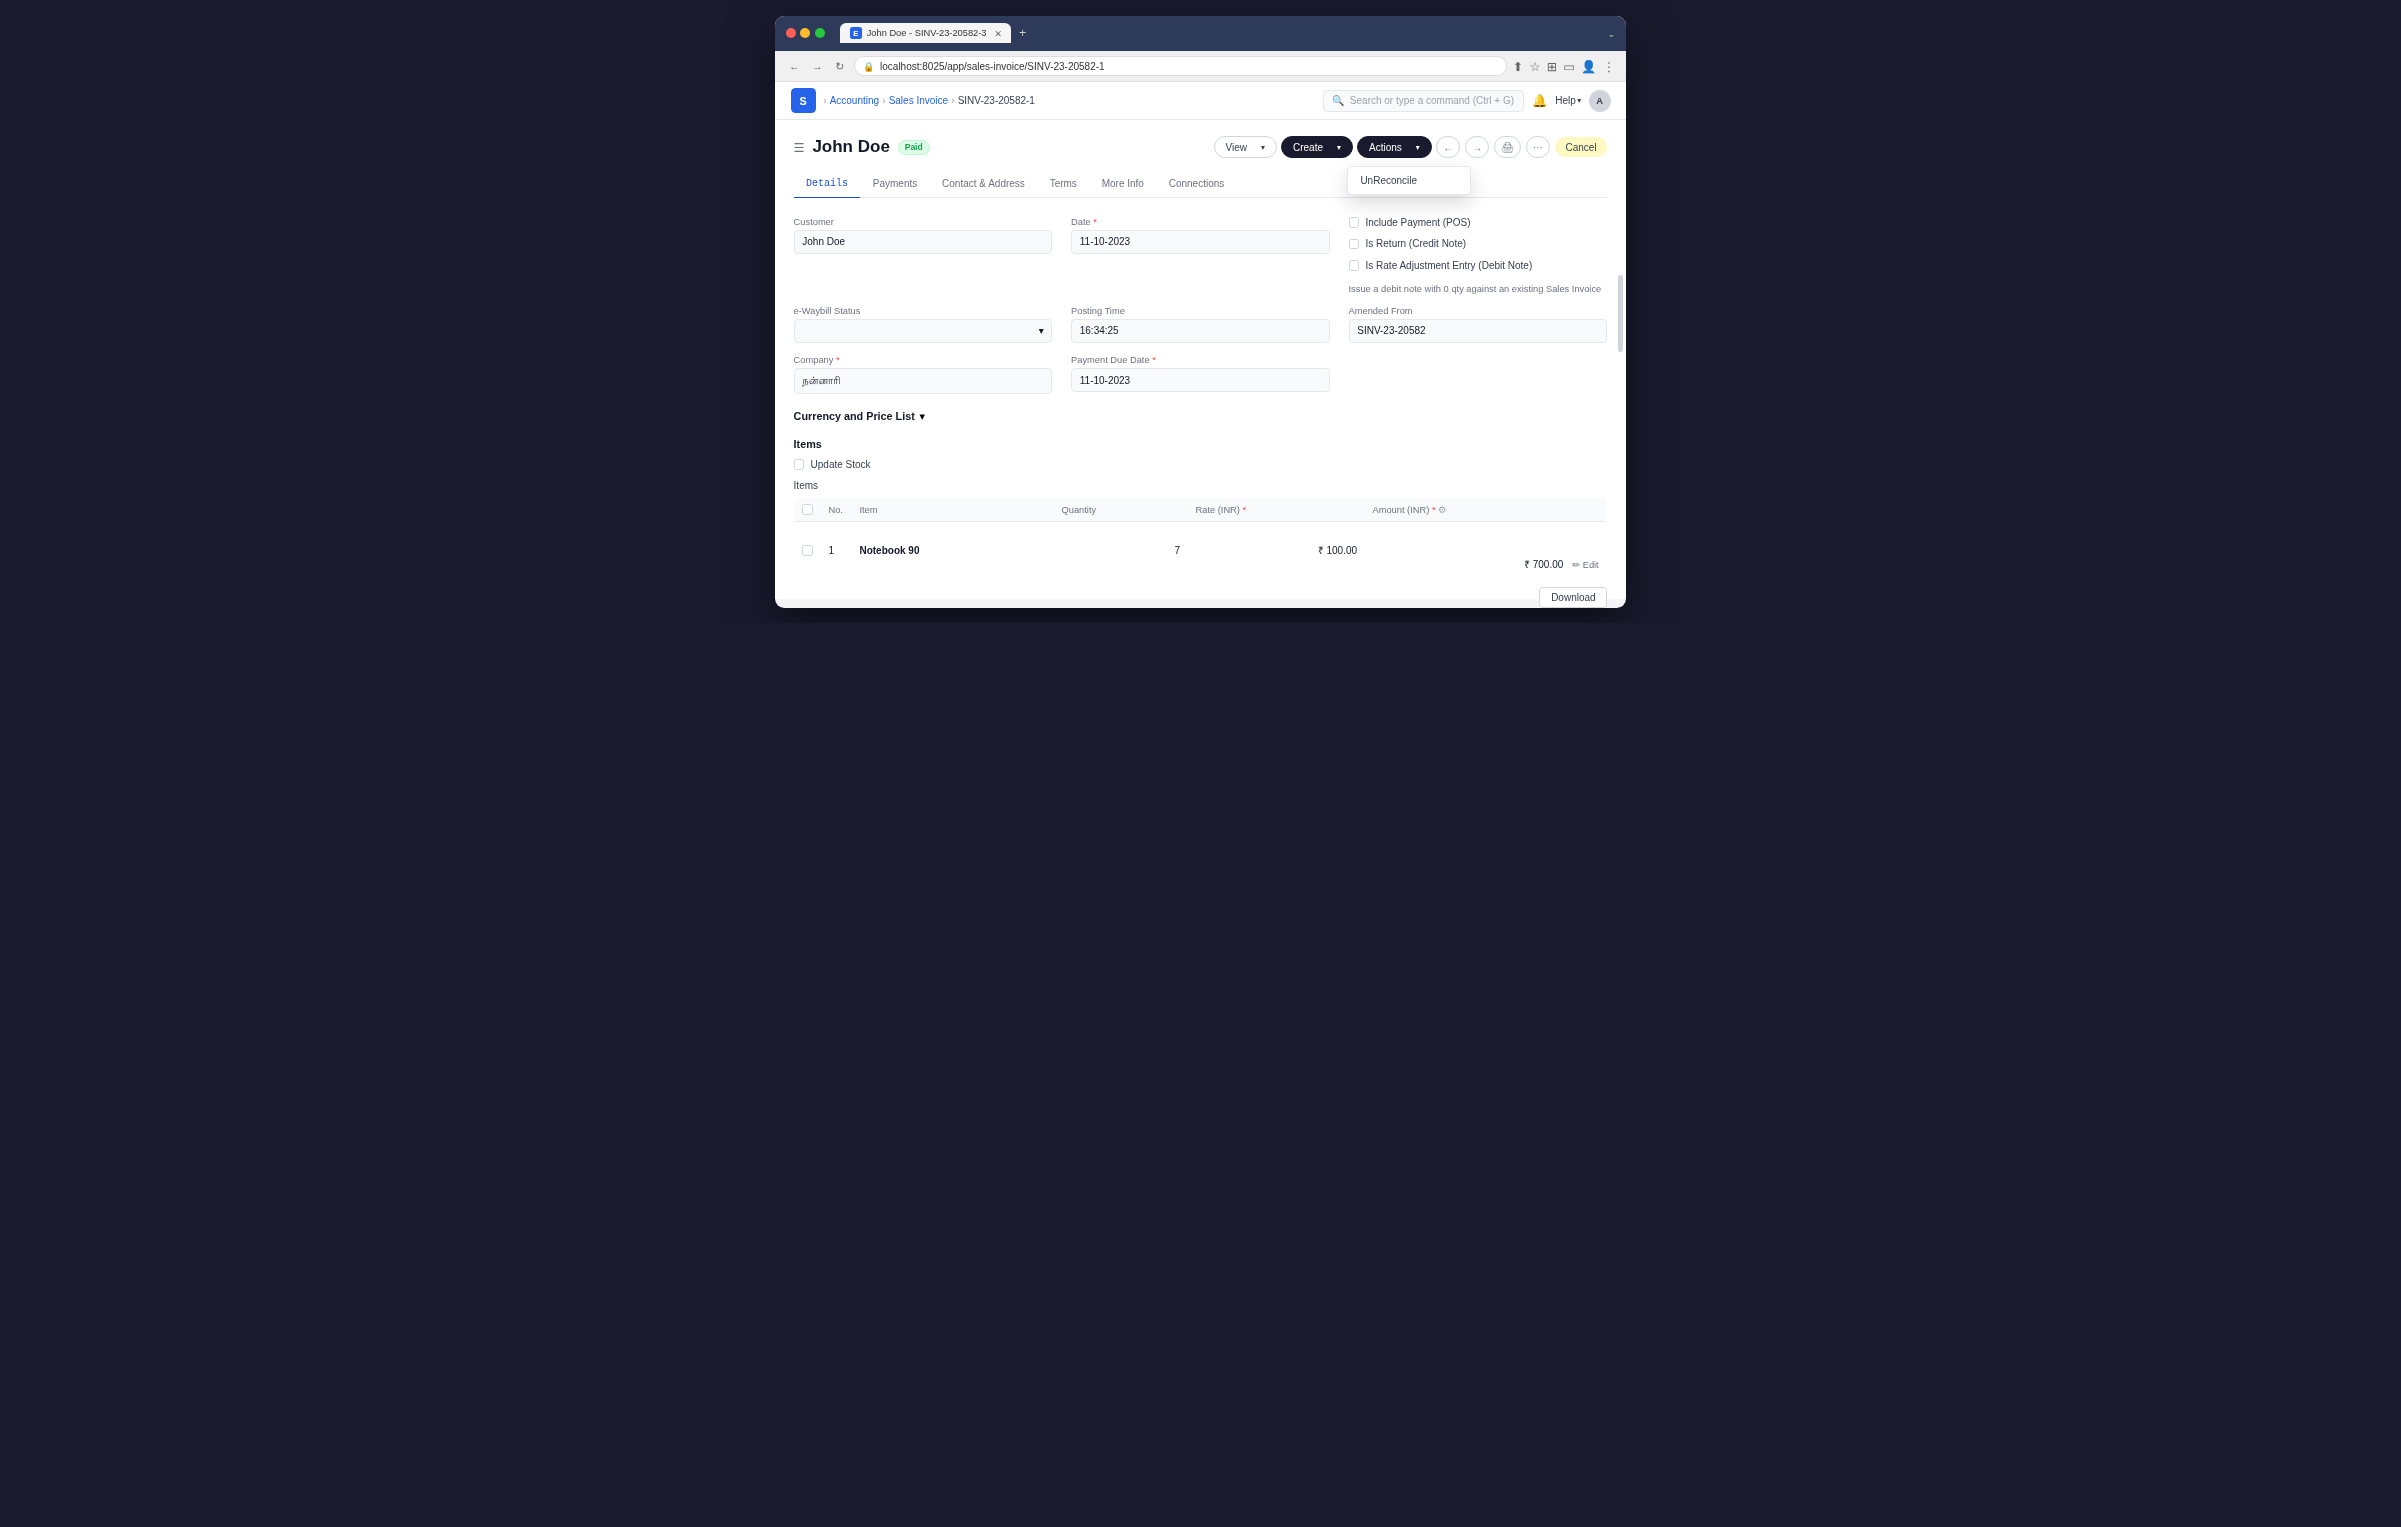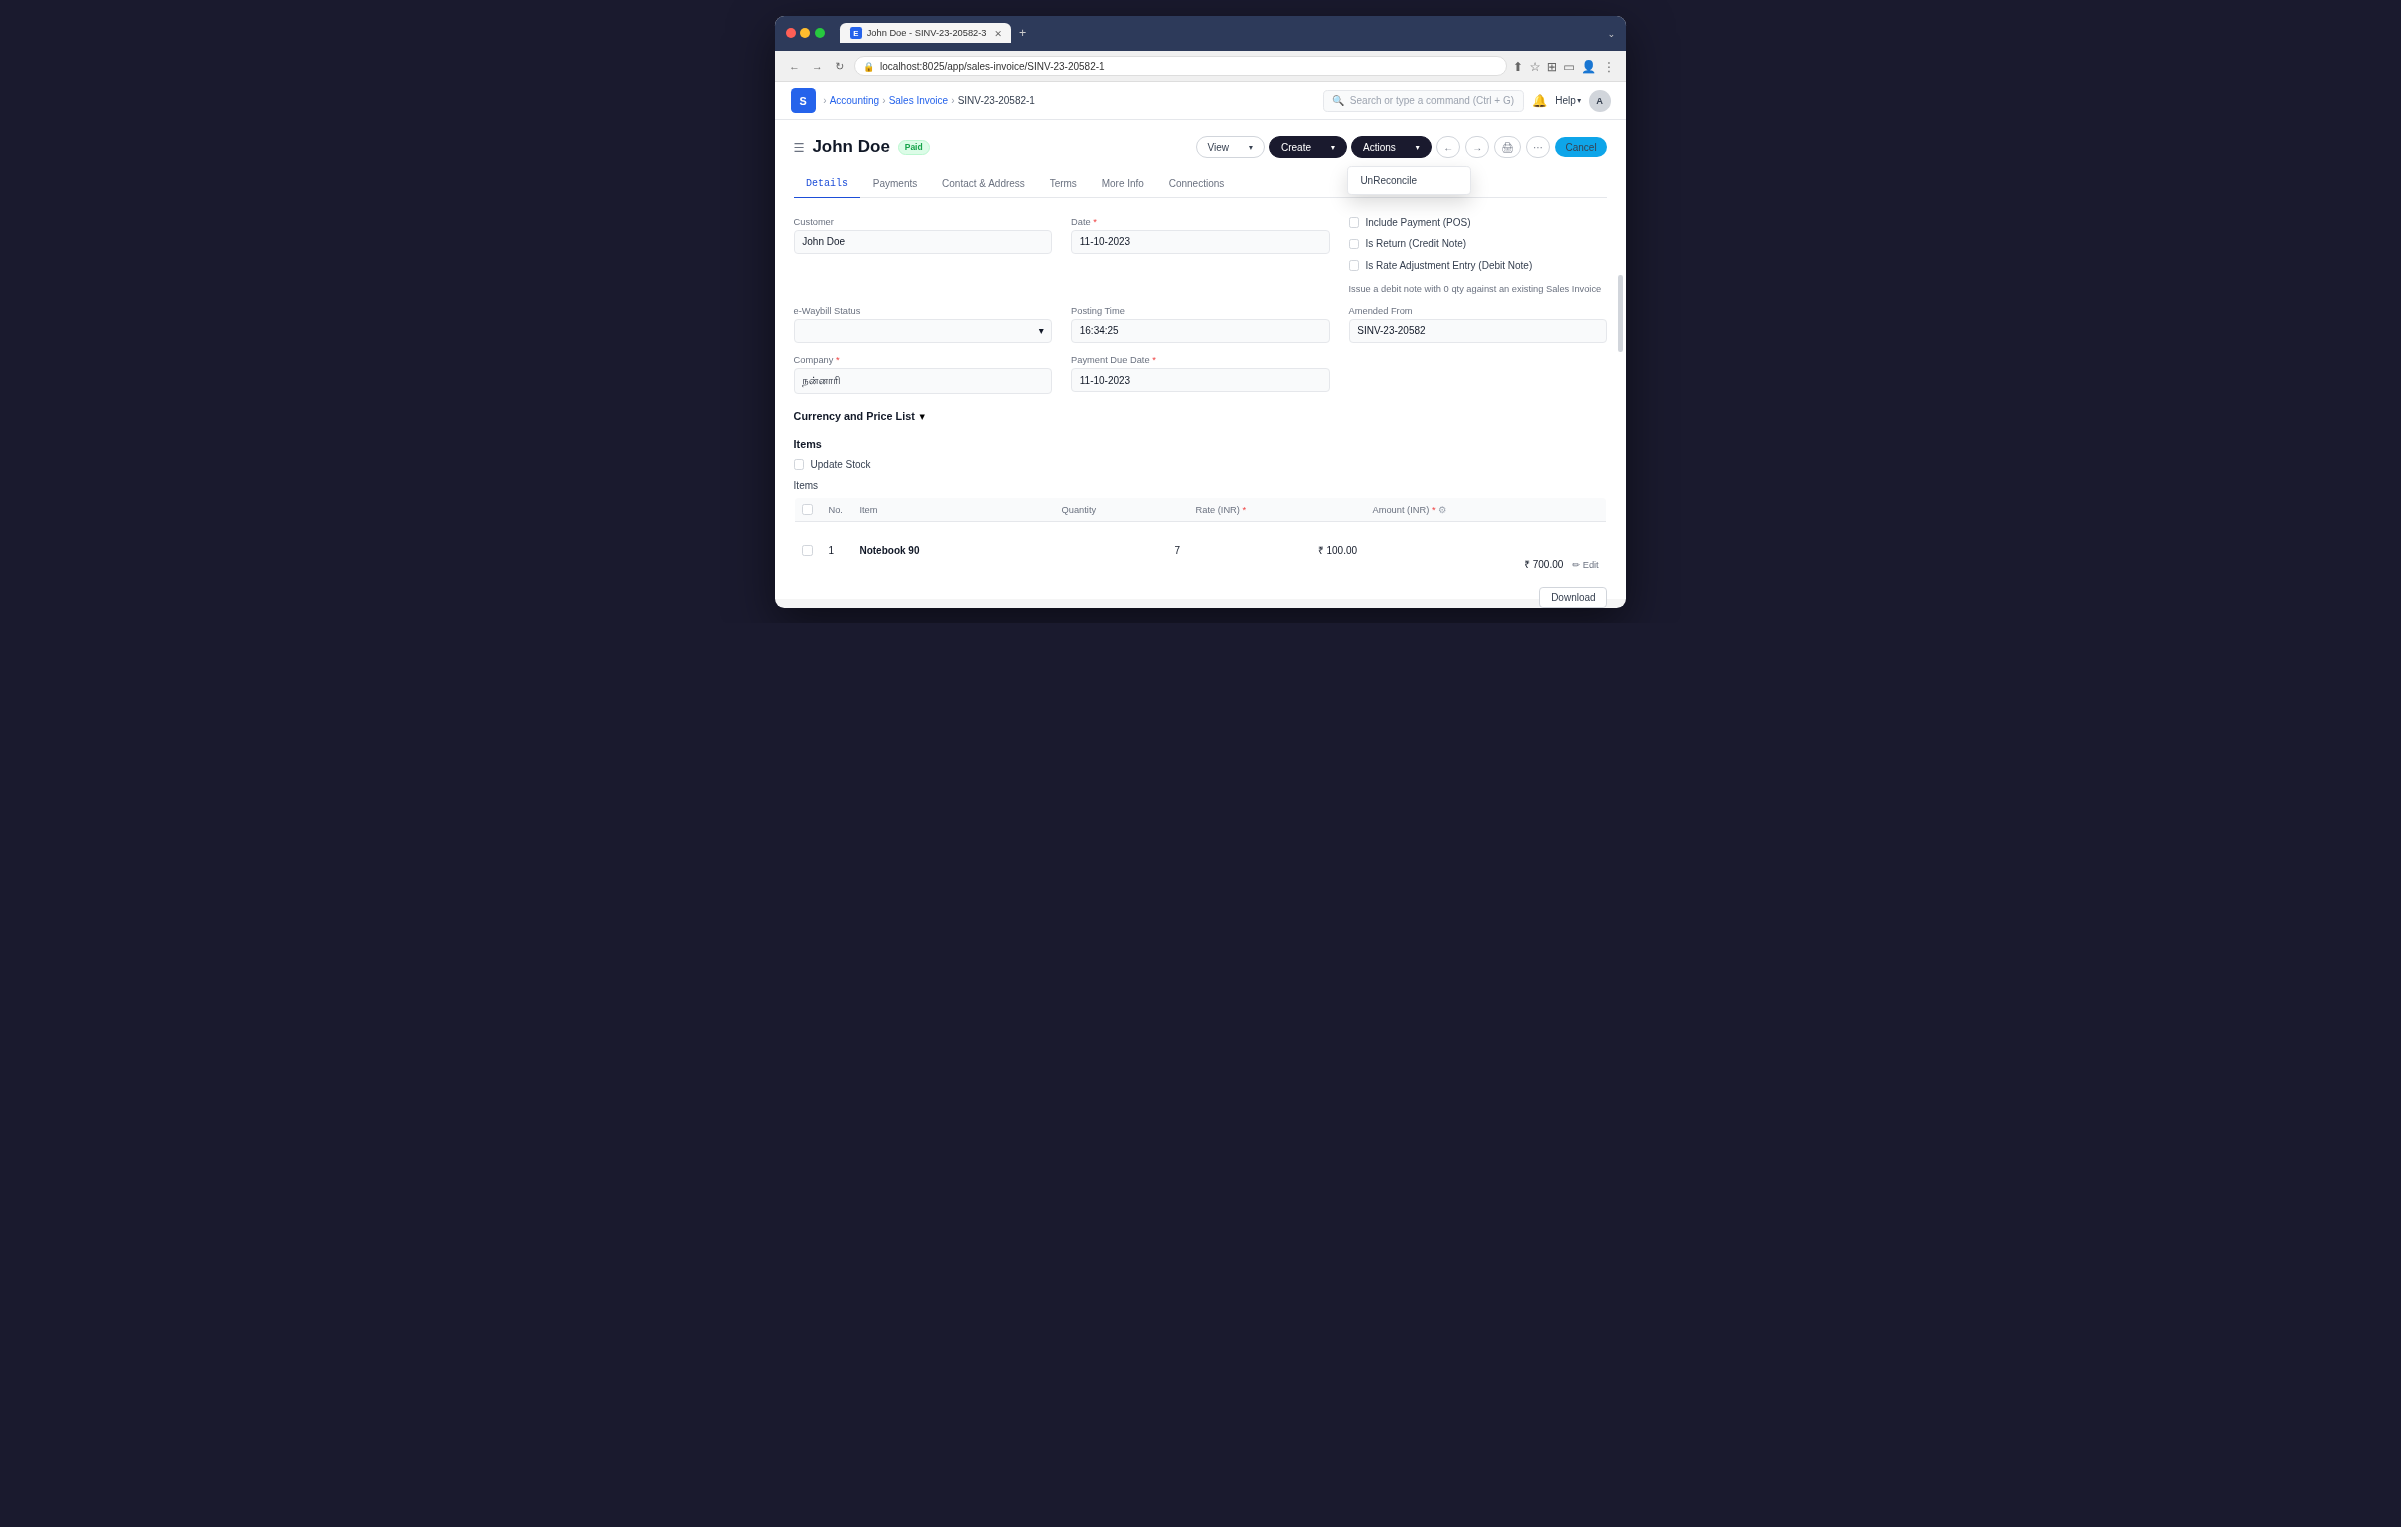--- a/index.html
+++ b/index.html
@@ -263,21 +263,21 @@
     }
 
     .btn {
       padding: 4.6px 10.8px;
       border-radius: 11px;
       font-size: 10px;
       cursor: pointer;
       border: 0.8px solid transparent;
       display: flex;
       align-items: center;
-      gap: 20px;
+      gap: 14px;
     }
 
     .btn-secondary {
       background: white;
       border-color: #d1d5db;
       color: #374151;
     }
 
     .btn-primary {
       background: #1a1a2e;
@@ -285,21 +285,21 @@
       border-color: #1a1a2e;
     }
 
     .btn-actions {
       background: #1a1a2e;
       color: white;
       border-color: #1a1a2e;
     }
 
     .btn-cancel {
-      background: #0ea5e9;
+      background: #fef9c3;
       color: #374151;
       border: none;
     }
 
     .btn-icon {
       padding: 4.6px 6.2px;
       background: white;
       border-color: #d1d5db;
       color: #6b7280;
     }

